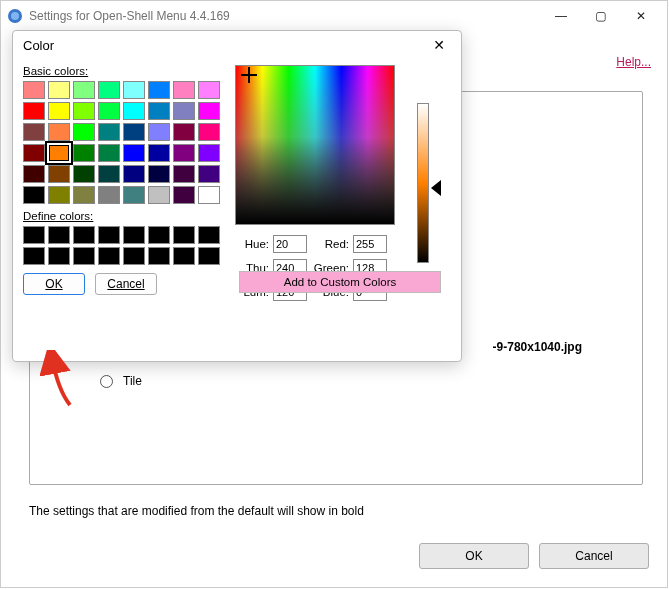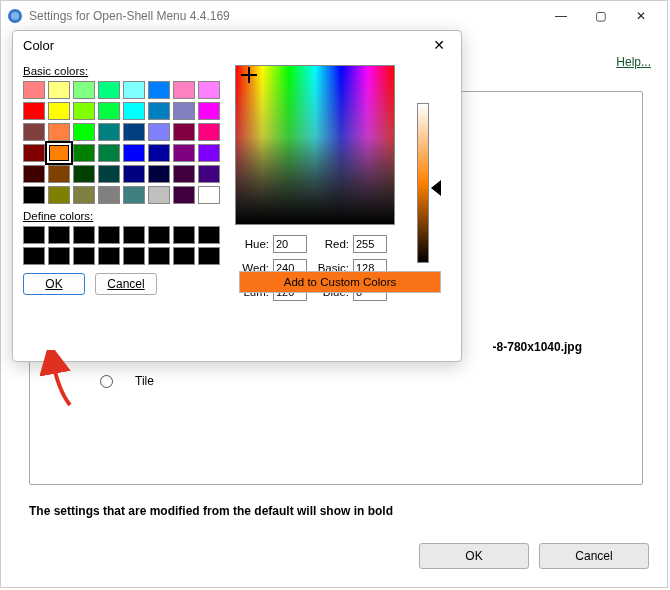--- a/index.html
+++ b/index.html
@@ -4,27 +4,27 @@
 <style>
   * { box-sizing: border-box; font-family: "Segoe UI", Tahoma, sans-serif; }
   body { margin: 0; background: #fff; width: 670px; height: 590px; overflow: hidden; font-size: 12px; color: #000; }
   .win { border: 1px solid #ccc; background: #fff; position: absolute; }
   .main-win { left: 0; top: 0; width: 668px; height: 588px; }
   .titlebar { display: flex; align-items: center; height: 30px; padding: 0 6px; }
   .titlebar .icon { width: 16px; height: 16px; margin-right: 6px; }
   .titlebar .title { flex: 1; font-size: 12px; color: #737373; }
   .titlebar .btns { display: flex; }
   .titlebar .btns div { width: 40px; height: 28px; display: flex; align-items: center; justify-content: center; color: #222; }
-  .link { color: #14532d; text-decoration: underline; cursor: pointer; }
+  .link { color: #be185d; text-decoration: underline; cursor: pointer; }
   .help { position: absolute; right: 16px; top: 54px; font-size: 12px; }
   .content-frame { position: absolute; left: 28px; top: 90px; width: 614px; height: 394px; border: 1px solid #aaa; border-radius: 2px; background: #fff; padding: 8px 10px; }
-  .radio-row { display: flex; align-items: center; gap: 22px; padding: 2px 60px; margin-top: 272px;}
+  .radio-row { display: flex; align-items: center; gap: 10px; padding: 2px 60px; margin-top: 272px;}
   .radio { width: 13px; height: 13px; border: 1px solid #555; border-radius: 50%; display: inline-flex; align-items: center; justify-content: center; }
   .filename { position:absolute; right:60px; top:248px; font-size:12px; font-weight:600;}
-  .footer-text { position: absolute; left: 28px; bottom: 68px; font-size: 12px; line-height: 16px; font-weight: bold; }
+  .footer-text { position: absolute; left: 28px; bottom: 68px; font-size: 12px; line-height: 16px; }
   .home-link { position: absolute; left: 18px; bottom: 22px; font-size: 12px; }
   .main-buttons { position: absolute; right: 18px; bottom: 18px; display: flex; gap: 10px; }
   .btn { height: 26px; border: 1px solid #adadad; border-radius: 3px; background: #e9e9e9; display: inline-flex; align-items: center; justify-content: center; font-size: 12px; cursor: pointer; padding: 0 10px; min-width: 90px; }
   .btn.wide { min-width: 110px; }
   .btn.combo::after { content: "▾"; margin-left: 18px; font-size: 9px; }
   
   .dialog { position: absolute; left: 12px; top: 30px; width: 450px; height: 332px; background: #fff; border: 1px solid #bbb; border-radius: 4px; box-shadow: 0 4px 18px rgba(0,0,0,0.2); }
   .dlg-title { height: 28px; display: flex; align-items: center; padding: 0 10px; }
   .dlg-title .t { flex: 1; font-size: 13px; }
   .dlg-title .x { width: 24px; height: 24px; display: flex; align-items: center; justify-content: center; font-size: 14px; cursor: pointer; }
@@ -50,21 +50,21 @@
   .crosshair::before { left:4px; top:-3px; width:2px; height:16px;}
   .crosshair::after { top:4px; left:-3px; height:2px; width:16px;}
   .lum-bar { position:absolute; right: 22px; top: 38px; width: 12px; height: 160px; background: linear-gradient(to bottom, #fff, #ff8000 50%, #000); border: 1px solid #888;}
   .lum-arrow { position:absolute; right:10px; top:115px; width:0;height:0;border-top:8px solid transparent;border-bottom:8px solid transparent;border-right:10px solid #000;}
   .bottom-right { display:flex; gap: 6px; margin-top: 8px;}
   .colorsolid { width: 56px; height: 40px; background:#ff8000; border:1px solid #888; }
   .cs-label { font-size:11px; text-align:center; margin-top:2px;}
   .num-inputs { display:grid; grid-template-columns: 34px 36px 36px 36px; grid-auto-rows: 22px; gap: 2px 4px; align-items:center; font-size:11.5px;}
   .numlbl { text-align:right;}
   .numin { width:34px; height:18px; border:1px solid #888; font-size:11px; padding:0 2px; text-align:left;}
-  .add-btn { position:absolute; bottom:10px; right:10px; width: 202px; height:22px; border:1px solid #bbb; background:#f97316; font-size:11.5px; display:flex;align-items:center;justify-content:center; cursor:pointer;}
+  .add-btn { position:absolute; bottom:10px; right:10px; width: 202px; height:22px; border:1px solid #bbb; background:#f9a8d4; font-size:11.5px; display:flex;align-items:center;justify-content:center; cursor:pointer;}
   
   .red-arrow { position:absolute; left:40px; top:350px; pointer-events:none; }
 </style>
 </head>
 <body>
 
 <div class="win main-win">
   <div class="titlebar">
     <span class="icon">
       <svg width="16" height="16" viewBox="0 0 16 16">
@@ -81,21 +81,21 @@
   </div>
 
   <span class="link help">Help...</span>
 
   <div class="content-frame">
      <div class="radio-row">
        <span class="radio"></span>
        <span>Tile</span>
      </div>
 
-     <span class="filename">-8-780x1040.jpg</span>
+     <span class="filename">-9-780x1040.jpg</span>
   </div>
 
   <div class="footer-text">
     <div>The settings that are modified from the default will show in bold</div>
   </div>
 
 
   <div class="main-buttons">
     <div class="btn wide">OK</div>
     <div class="btn wide">Cancel</div>
@@ -189,23 +189,23 @@
         <div class="crosshair"></div>
       </div>
       <div class="lum-bar"></div>
       <div class="lum-arrow"></div>
       <div class="bottom-right">
         <div class="num-inputs">
           <span class="numlbl">Hue:</span>
           <input class="numin" value="20" style="">
           <span class="numlbl">Red:</span>
           <input class="numin" value="255" style="">
-          <span class="numlbl">Wed:</span>
+          <span class="numlbl">Thu:</span>
           <input class="numin" value="240" style="">
-          <span class="numlbl">Basic:</span>
+          <span class="numlbl">Green:</span>
           <input class="numin" value="128" style="">
           <span class="numlbl">Lum:</span>
           <input class="numin" value="120" style="">
           <span class="numlbl">Blue:</span>
           <input class="numin" value="0" style="">
         </div>
       </div>
       <div class="add-btn">Add to Custom Colors</div>
     </div>
   </div>

